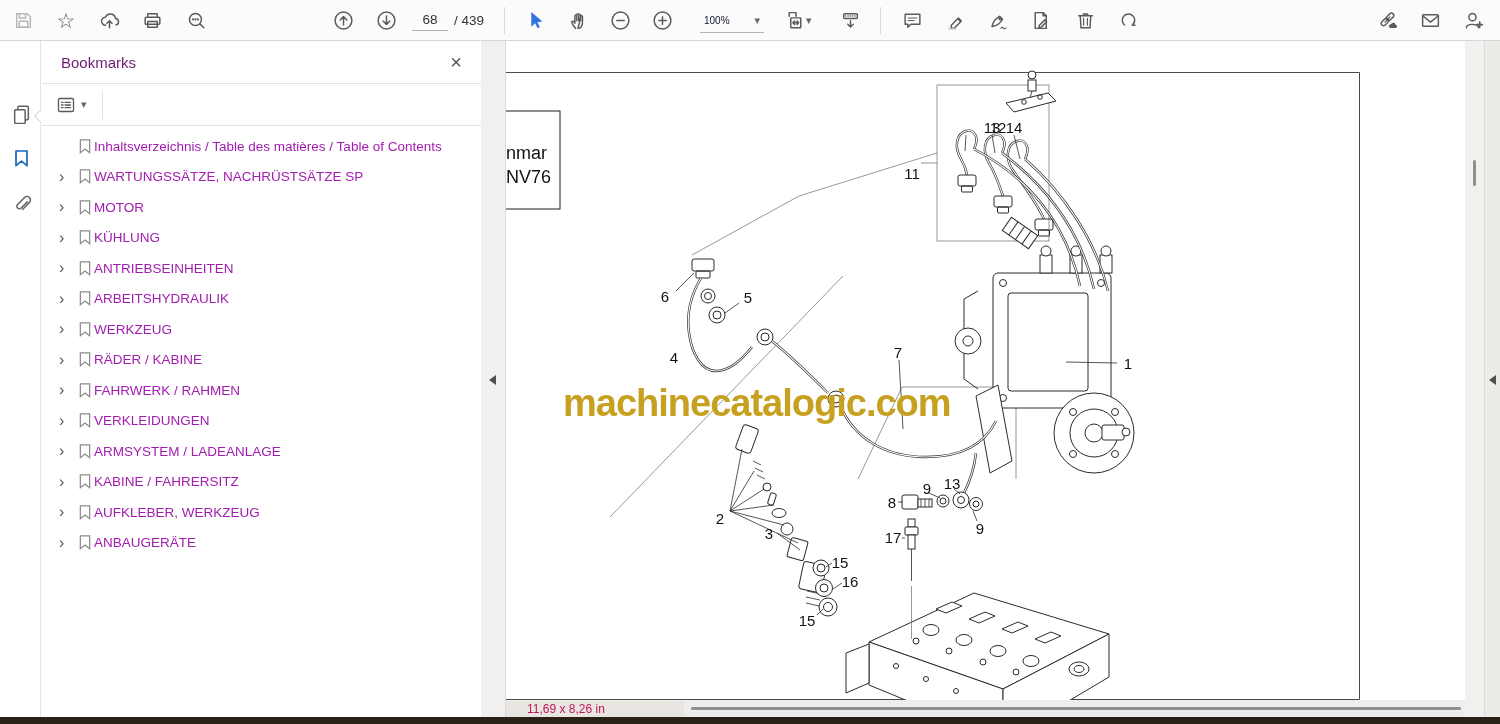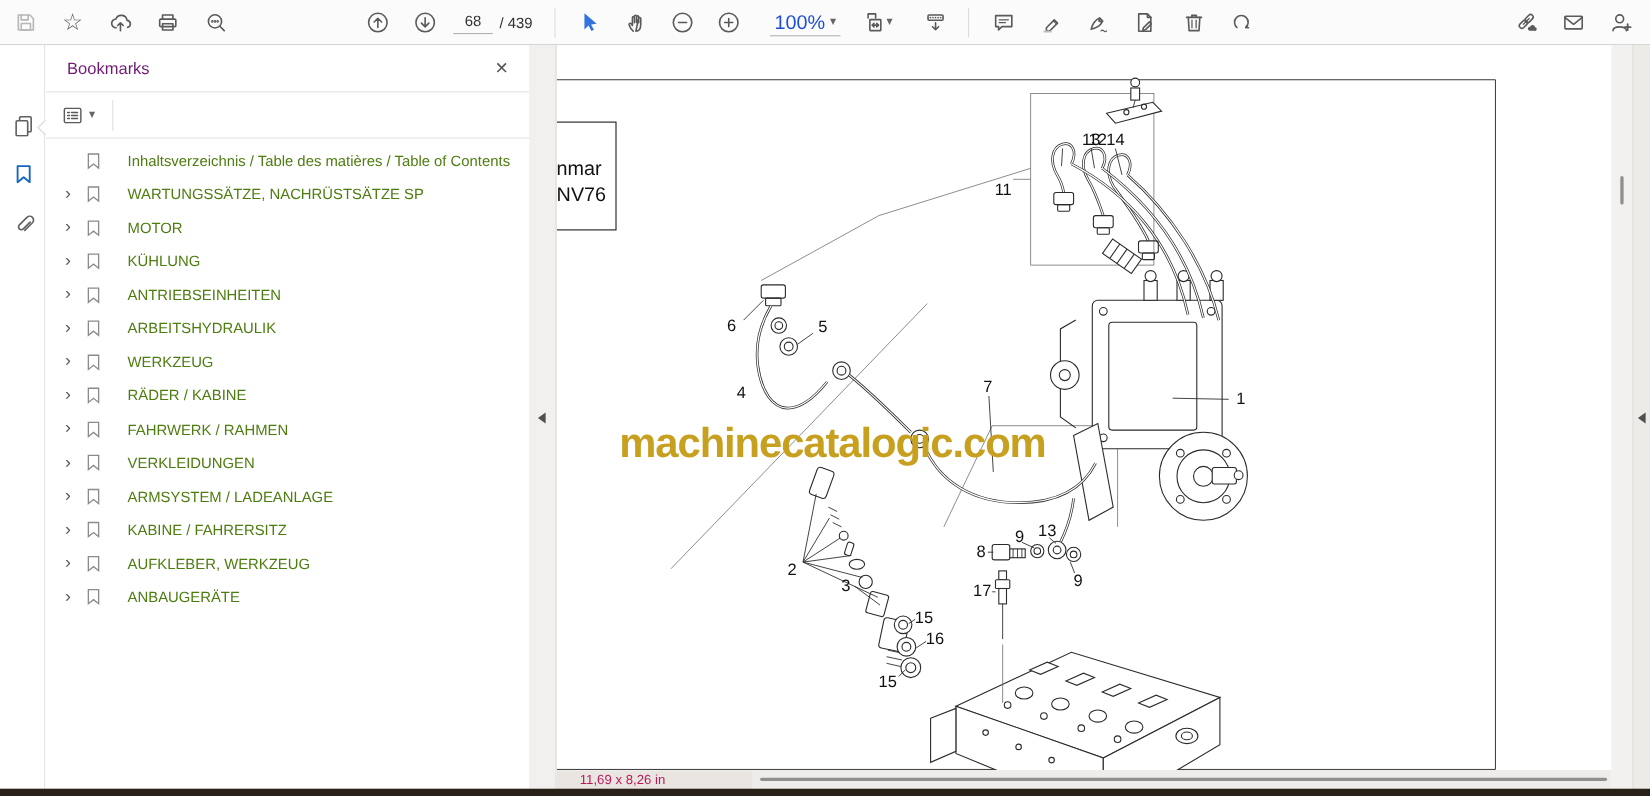--- a/index.html
+++ b/index.html
@@ -8,42 +8,42 @@
   
   .toolbar{position:absolute;left:0;top:0;width:1500px;height:41px;background:#fbfbfb;border-bottom:1px solid #d6d6d6;z-index:30;}
   .tb{position:absolute;top:0;height:40px;width:34px;display:flex;align-items:center;justify-content:center;cursor:pointer;}
   .tb svg{width:21px;height:21px;stroke:#5a5a5a;fill:none;stroke-width:1.4;stroke-linecap:round;stroke-linejoin:round;}
   .tb.dim{opacity:.42;}
   .tb .glyph{font-size:21px;color:#5a5a5a;line-height:1;}
   .tb-div{position:absolute;top:7px;width:1px;height:27px;background:#dcdcdc;}
   .pageinput{position:absolute;left:412px;top:9px;width:36px;height:22px;border:none;border-bottom:1px solid #b3b3b3;background:transparent;text-align:center;font:13.5px "Liberation Sans",sans-serif;color:#333;}
   .pagetotal{position:absolute;left:454px;top:13px;font-size:13.5px;color:#333;}
   .zoombox{position:absolute;left:700px;top:8px;width:64px;height:25px;border-bottom:1px solid #b3b3b3;display:flex;align-items:center;justify-content:space-between;padding:0 4px;cursor:pointer;}
-  .zoombox .zl{font-size:18px;color:#1d4ed8;}
+  .zoombox .zl{font-size:10px;color:#0f172a;}
   .caret{font-size:11px;color:#666;line-height:1;}
   .fitcaret{position:absolute;left:806px;top:15px;}
   
   .rail{position:absolute;left:0;top:41px;width:41px;height:676px;background:#fff;border-right:1px solid #e4e4e4;z-index:20;}
   .rail-ic{position:absolute;left:9px;width:24px;height:24px;display:flex;align-items:center;justify-content:center;cursor:pointer;}
   .rail-ic svg{width:21px;height:21px;stroke:#5f5f5f;fill:none;stroke-width:1.4;stroke-linecap:round;stroke-linejoin:round;}
   .rail-notch{position:absolute;left:36px;top:111px;width:10px;height:10px;background:#fff;border-left:1px solid #d9d9d9;border-bottom:1px solid #d9d9d9;transform:rotate(45deg);z-index:21;}
   
   .panel{position:absolute;left:42px;top:41px;width:439px;height:676px;background:#fff;z-index:19;}
   .panel-hd{height:43px;display:flex;align-items:center;padding-left:19px;border-bottom:1px solid #e3e3e3;}
   .panel-title{font-size:15px;color:#701a75;}
   .panel-x{position:absolute;right:12px;top:8px;width:26px;height:26px;display:flex;align-items:center;justify-content:center;font-size:20px;color:#555;cursor:pointer;}
   .panel-opts{height:42px;display:flex;align-items:center;padding-left:14px;border-bottom:1px solid #e3e3e3;position:relative;}
   .opts-btn{display:flex;align-items:center;gap:5px;cursor:pointer;}
   .opts-btn svg{width:20px;height:20px;stroke:#5a5a5a;fill:none;stroke-width:1.3;stroke-linecap:round;}
   .opts-sep{position:absolute;left:60px;top:7px;width:1px;height:28px;background:#e0e0e0;}
   .bm-list{padding-top:5px;}
   .bm-row{height:30.5px;display:flex;align-items:center;padding-left:17px;cursor:pointer;}
   .bm-chev{width:15px;font-size:16px;color:#5a5a5a;line-height:1;flex:0 0 15px;}
   .bm-ic{width:14px;height:17px;stroke:#8b8b8b;fill:none;stroke-width:1.3;margin-left:4px;flex:0 0 14px;}
-  .bm-label{margin-left:24px;font-size:13.5px;color:#4d7c0f;white-space:nowrap;}
+  .bm-label{margin-left:2px;font-size:13.5px;color:#a21caf;white-space:nowrap;}
   
   .gutter{position:absolute;left:481px;top:41px;width:25px;height:676px;background:#f1f0ee;border-right:1px solid #dadada;z-index:18;}
   .tri-left{width:0;height:0;border-top:5px solid transparent;border-bottom:5px solid transparent;border-right:7px solid #4f4f4f;position:absolute;cursor:pointer;}
   .vscroll{position:absolute;left:1465px;top:41px;width:19px;height:676px;background:#f2f1f0;z-index:18;}
   .vthumb{position:absolute;left:8px;top:119px;width:3px;height:26px;background:#8f8f8f;border-radius:2px;cursor:pointer;}
   .rightstrip{position:absolute;left:1484px;top:41px;width:16px;height:676px;background:#ecebe8;border-left:1px solid #dddcda;z-index:18;}
   .hscroll{position:absolute;left:506px;top:700px;width:959px;height:17px;background:#efedeb;z-index:22;}
   .hthumb{position:absolute;left:185px;top:7px;width:770px;height:3px;background:#8f8f8f;border-radius:2px;cursor:pointer;}
   .sizebox{position:absolute;left:506px;top:701px;width:178px;height:16px;background:#e9e6e1;display:flex;align-items:center;z-index:23;}
   .sizebox span{font-size:12px;color:#be185d;padding-left:21px;}

